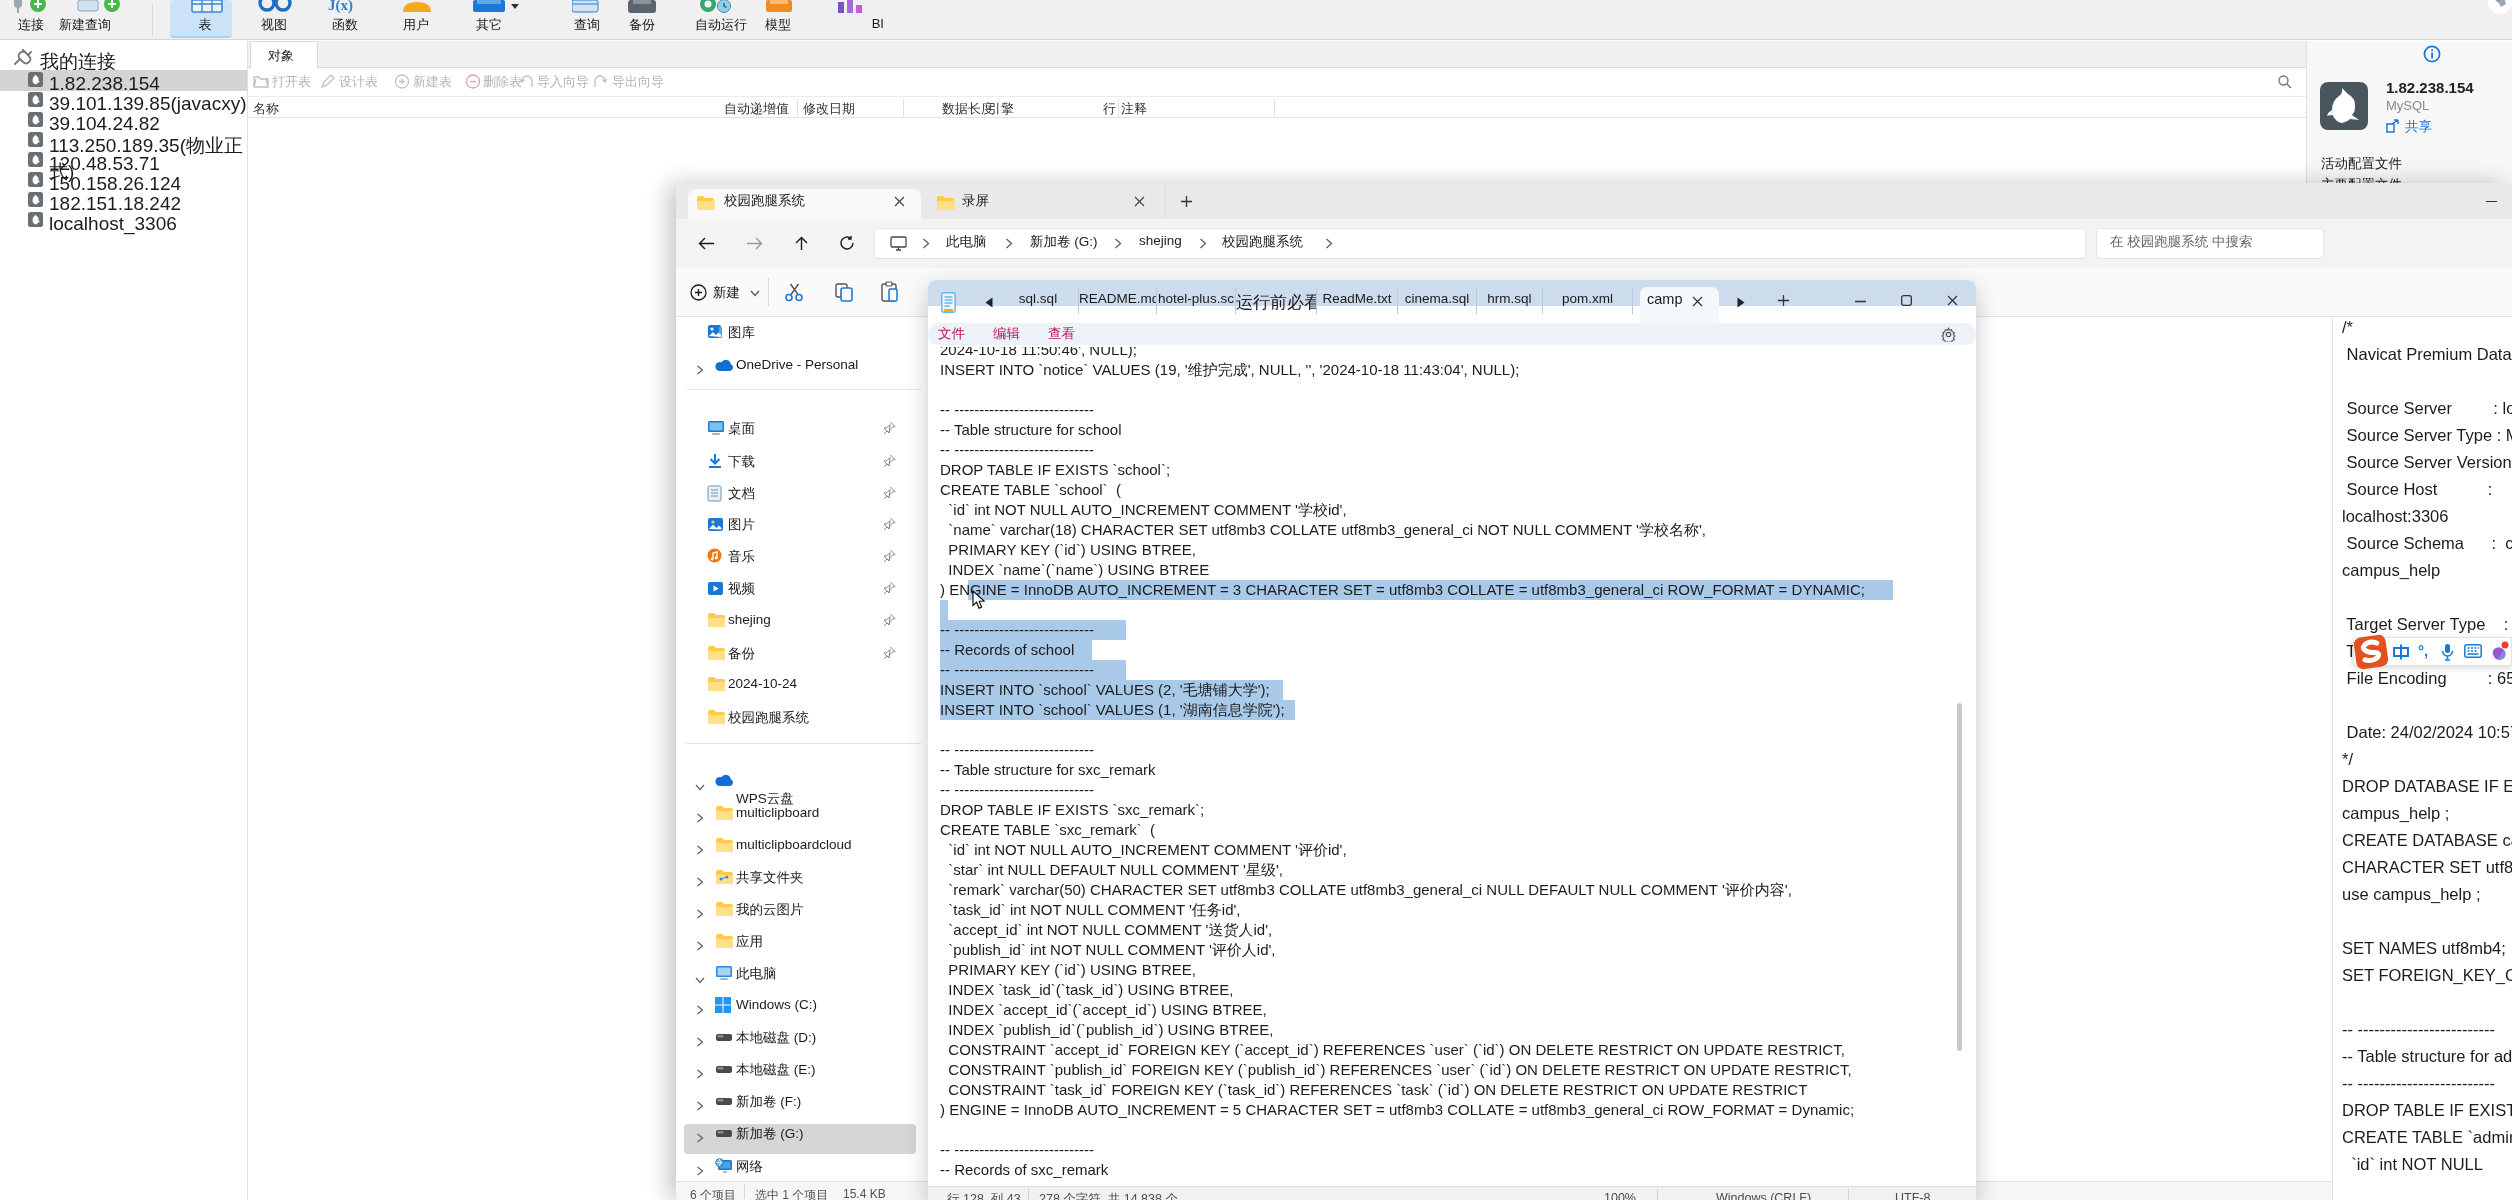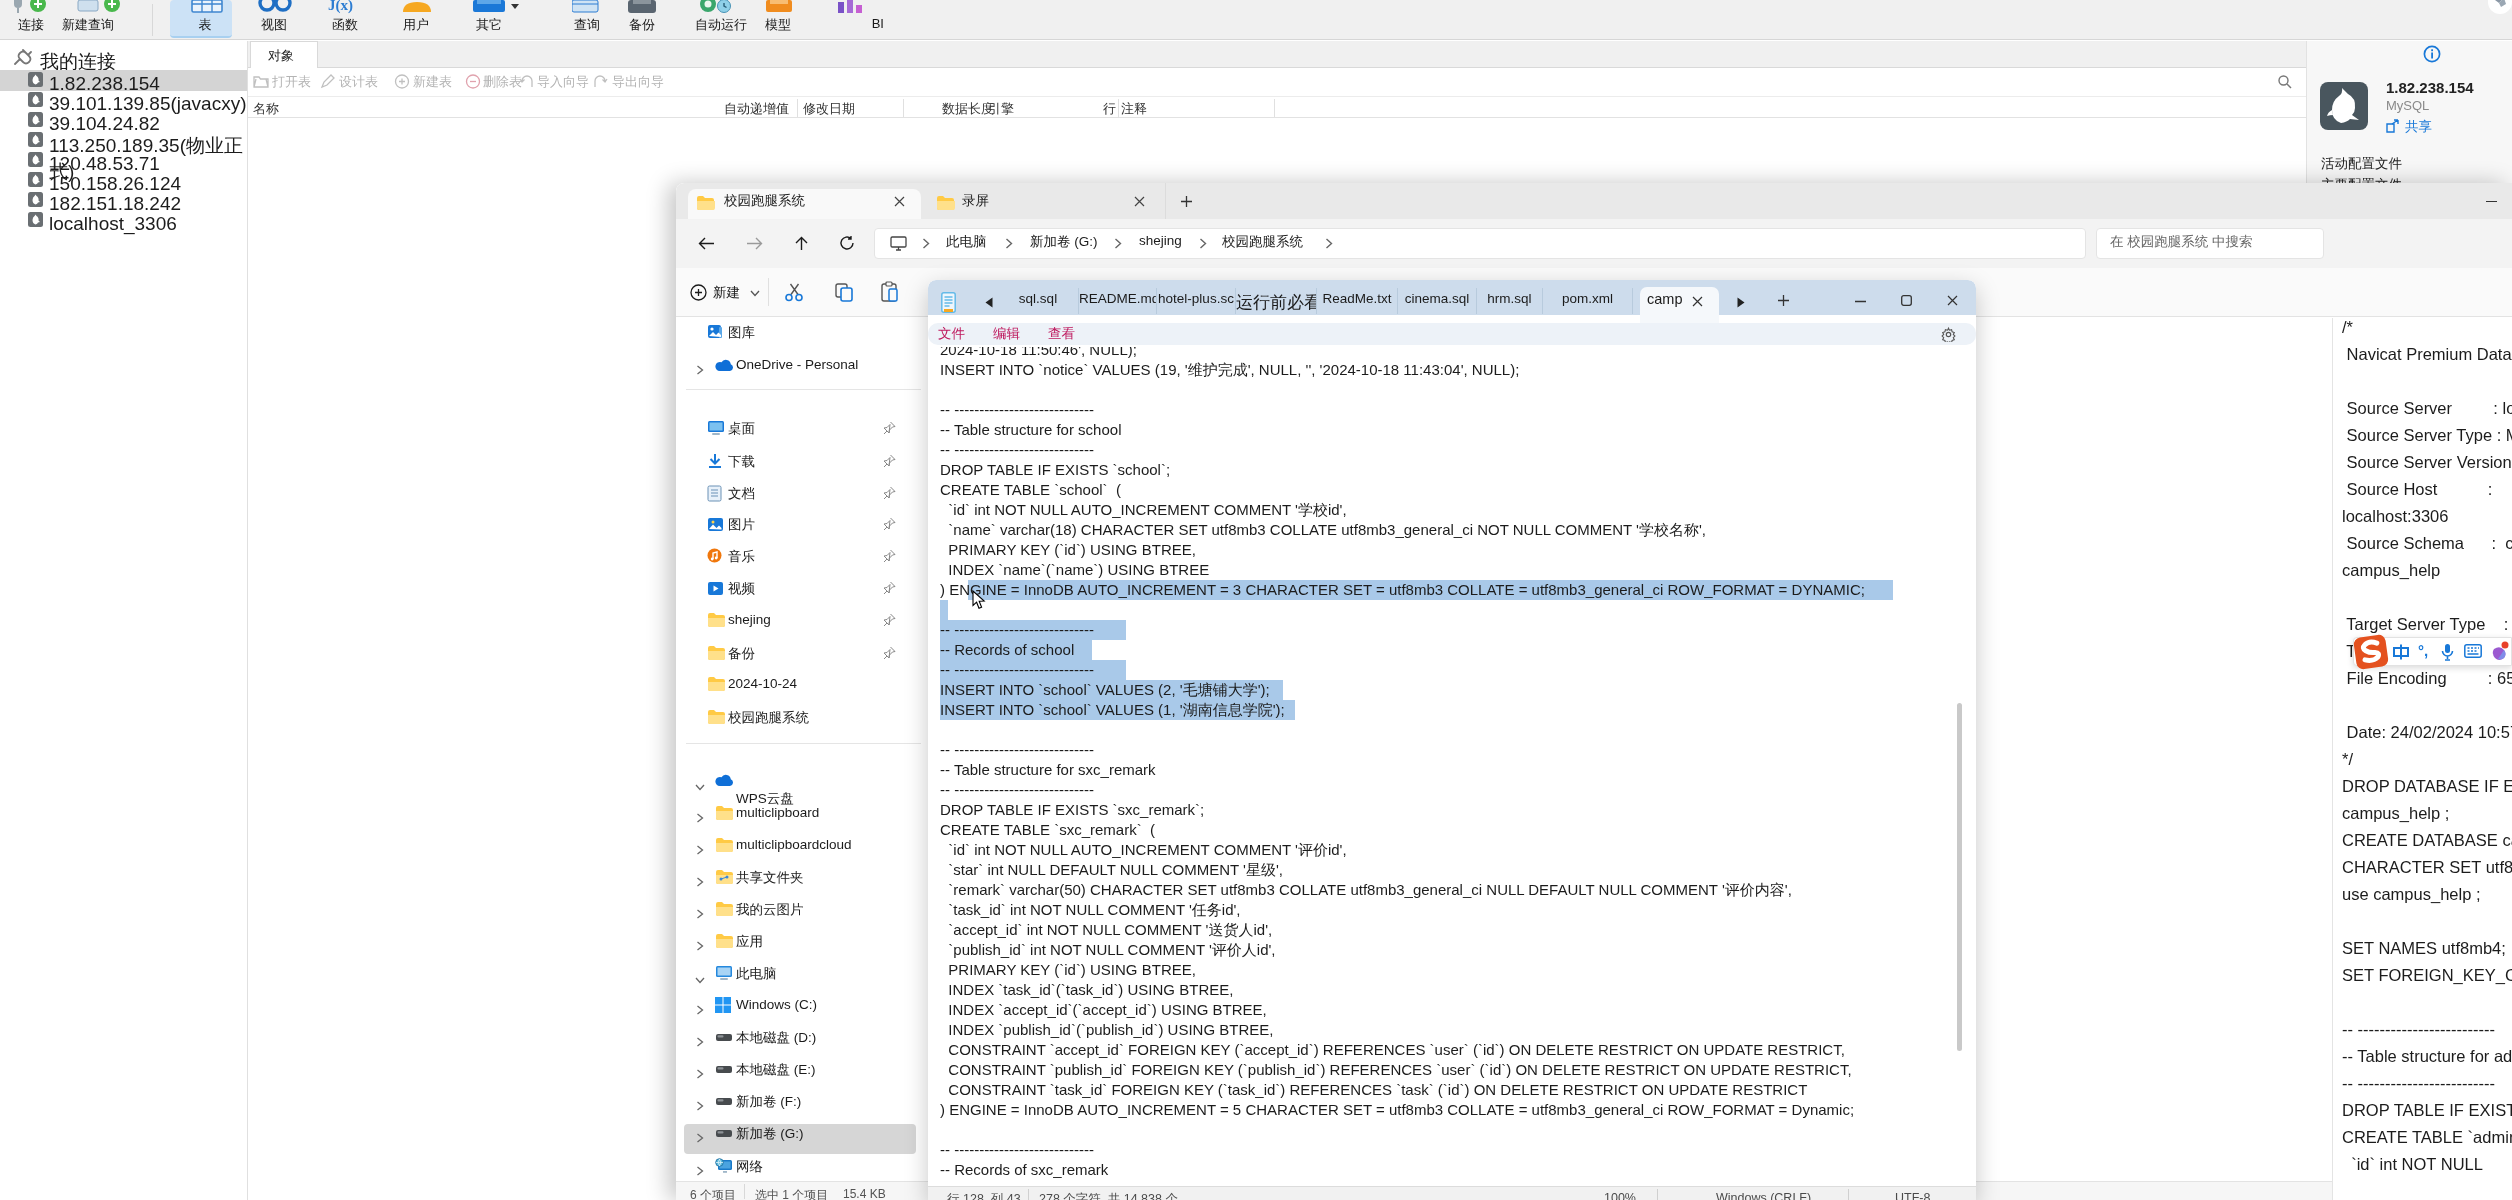--- a/index.html
+++ b/index.html
@@ -63,21 +63,21 @@
   <svg class="abs" style="left:766px;top:0" width="30" height="14" viewBox="0 0 30 14">
         <rect x="0" y="0" width="26" height="12" rx="2" fill="#f08c1e"></rect>
         <rect x="4" y="0" width="18" height="4" fill="#f8bd72"></rect>
       </svg>
   <svg class="abs" style="left:838px;top:0" width="28" height="14" viewBox="0 0 28 14">
         <rect x="0" y="2" width="6" height="11" fill="#7a52c7"></rect>
         <rect x="9" y="0" width="6" height="13" fill="#a66ad6"></rect>
         <rect x="18" y="5" width="6" height="8" fill="#c65fd2"></rect>
       </svg>
   <div class="abs" style="left:0px;top:16px;width:62px;text-align:center;">连接</div>
-  <div class="abs" style="left:62px;top:16px;width:78px;text-align:left;">新建查询</div>
+  <div class="abs" style="left:46px;top:16px;width:78px;text-align:center;">新建查询</div>
   <div class="abs" style="left:169px;top:16px;width:72px;text-align:center;">表</div>
   <div class="abs" style="left:240px;top:16px;width:68px;text-align:center;">视图</div>
   <div class="abs" style="left:311px;top:16px;width:68px;text-align:center;">函数</div>
   <div class="abs" style="left:382px;top:16px;width:68px;text-align:center;">用户</div>
   <div class="abs" style="left:455px;top:16px;width:68px;text-align:center;">其它</div>
   <div class="abs" style="left:553px;top:16px;width:68px;text-align:center;">查询</div>
   <div class="abs" style="left:608px;top:16px;width:68px;text-align:center;">备份</div>
   <div class="abs" style="left:677px;top:16px;width:88px;text-align:center;">自动运行</div>
   <div class="abs" style="left:744px;top:16px;width:68px;text-align:center;">模型</div>
   <div class="abs" style="left:816px;top:16px;width:68px;text-align:right;">BI</div>
@@ -633,21 +633,21 @@
       </svg>
   <svg class="abs" style="left:136px;top:3px" width="20" height="22" viewBox="0 0 20 22">
         <circle cx="15" cy="4" r="3.5" fill="#e8402a"></circle>
         <path d="M4 8 Q10 4 14 9 Q17 13 14 17 Q9 21 5 17 Q1 12 4 8 Z" fill="#9b59d0"></path>
         <path d="M14 9 Q17 13 14 17 Q11 19 8 18" fill="#7f8ce8"></path>
       </svg>
 </div>
 
 <div id="np1" class="abs" style="left:928px;top:280px;width:1048px;height:920px;background:#fff;border-radius:8px 8px 0 0;box-shadow:0 8px 24px rgba(0,0,0,.22);overflow:hidden;">
 
-  <div class="abs" style="left:0;top:0;width:1048px;height:35px;background:#cddcec;border-radius:8px 8px 0 0;font-size:14.5px;color:#1b1b1b;">
+  <div class="abs" style="left:0;top:0;width:1048px;height:26px;background:#cddcec;border-radius:8px 8px 0 0;font-size:14.5px;color:#1b1b1b;">
     <svg class="abs" style="left:13px;top:12px" width="15" height="21" viewBox="0 0 15 21">
           <rect x="0.8" y="0.8" width="13.4" height="19.4" rx="2" fill="#eef6fc" stroke="#64bae8" stroke-width="1.5"></rect>
           <path d="M3.5 5 h8 M3.5 8 h8 M3.5 11 h8 M3.5 14 h5" stroke="#64bae8" stroke-width="1.5"></path>
           <rect x="3" y="17" width="9" height="3" fill="#f6a821"></rect>
         </svg>
     <svg class="abs" style="left:57px;top:17px" width="9" height="11" viewBox="0 0 9 11">
           <path d="M7.5 0.5 V10.5 L0.5 5.5 Z" fill="#222"></path>
         </svg>
     <div class="abs" style="left:70px;top:11px;width:80px;text-align:center;overflow:hidden;white-space:nowrap;font-size:13.5px;">sql.sql</div>
     <div class="abs" style="left:150px;top:8px;width:1px;height:26px;background:#b8cbdd;"></div>

